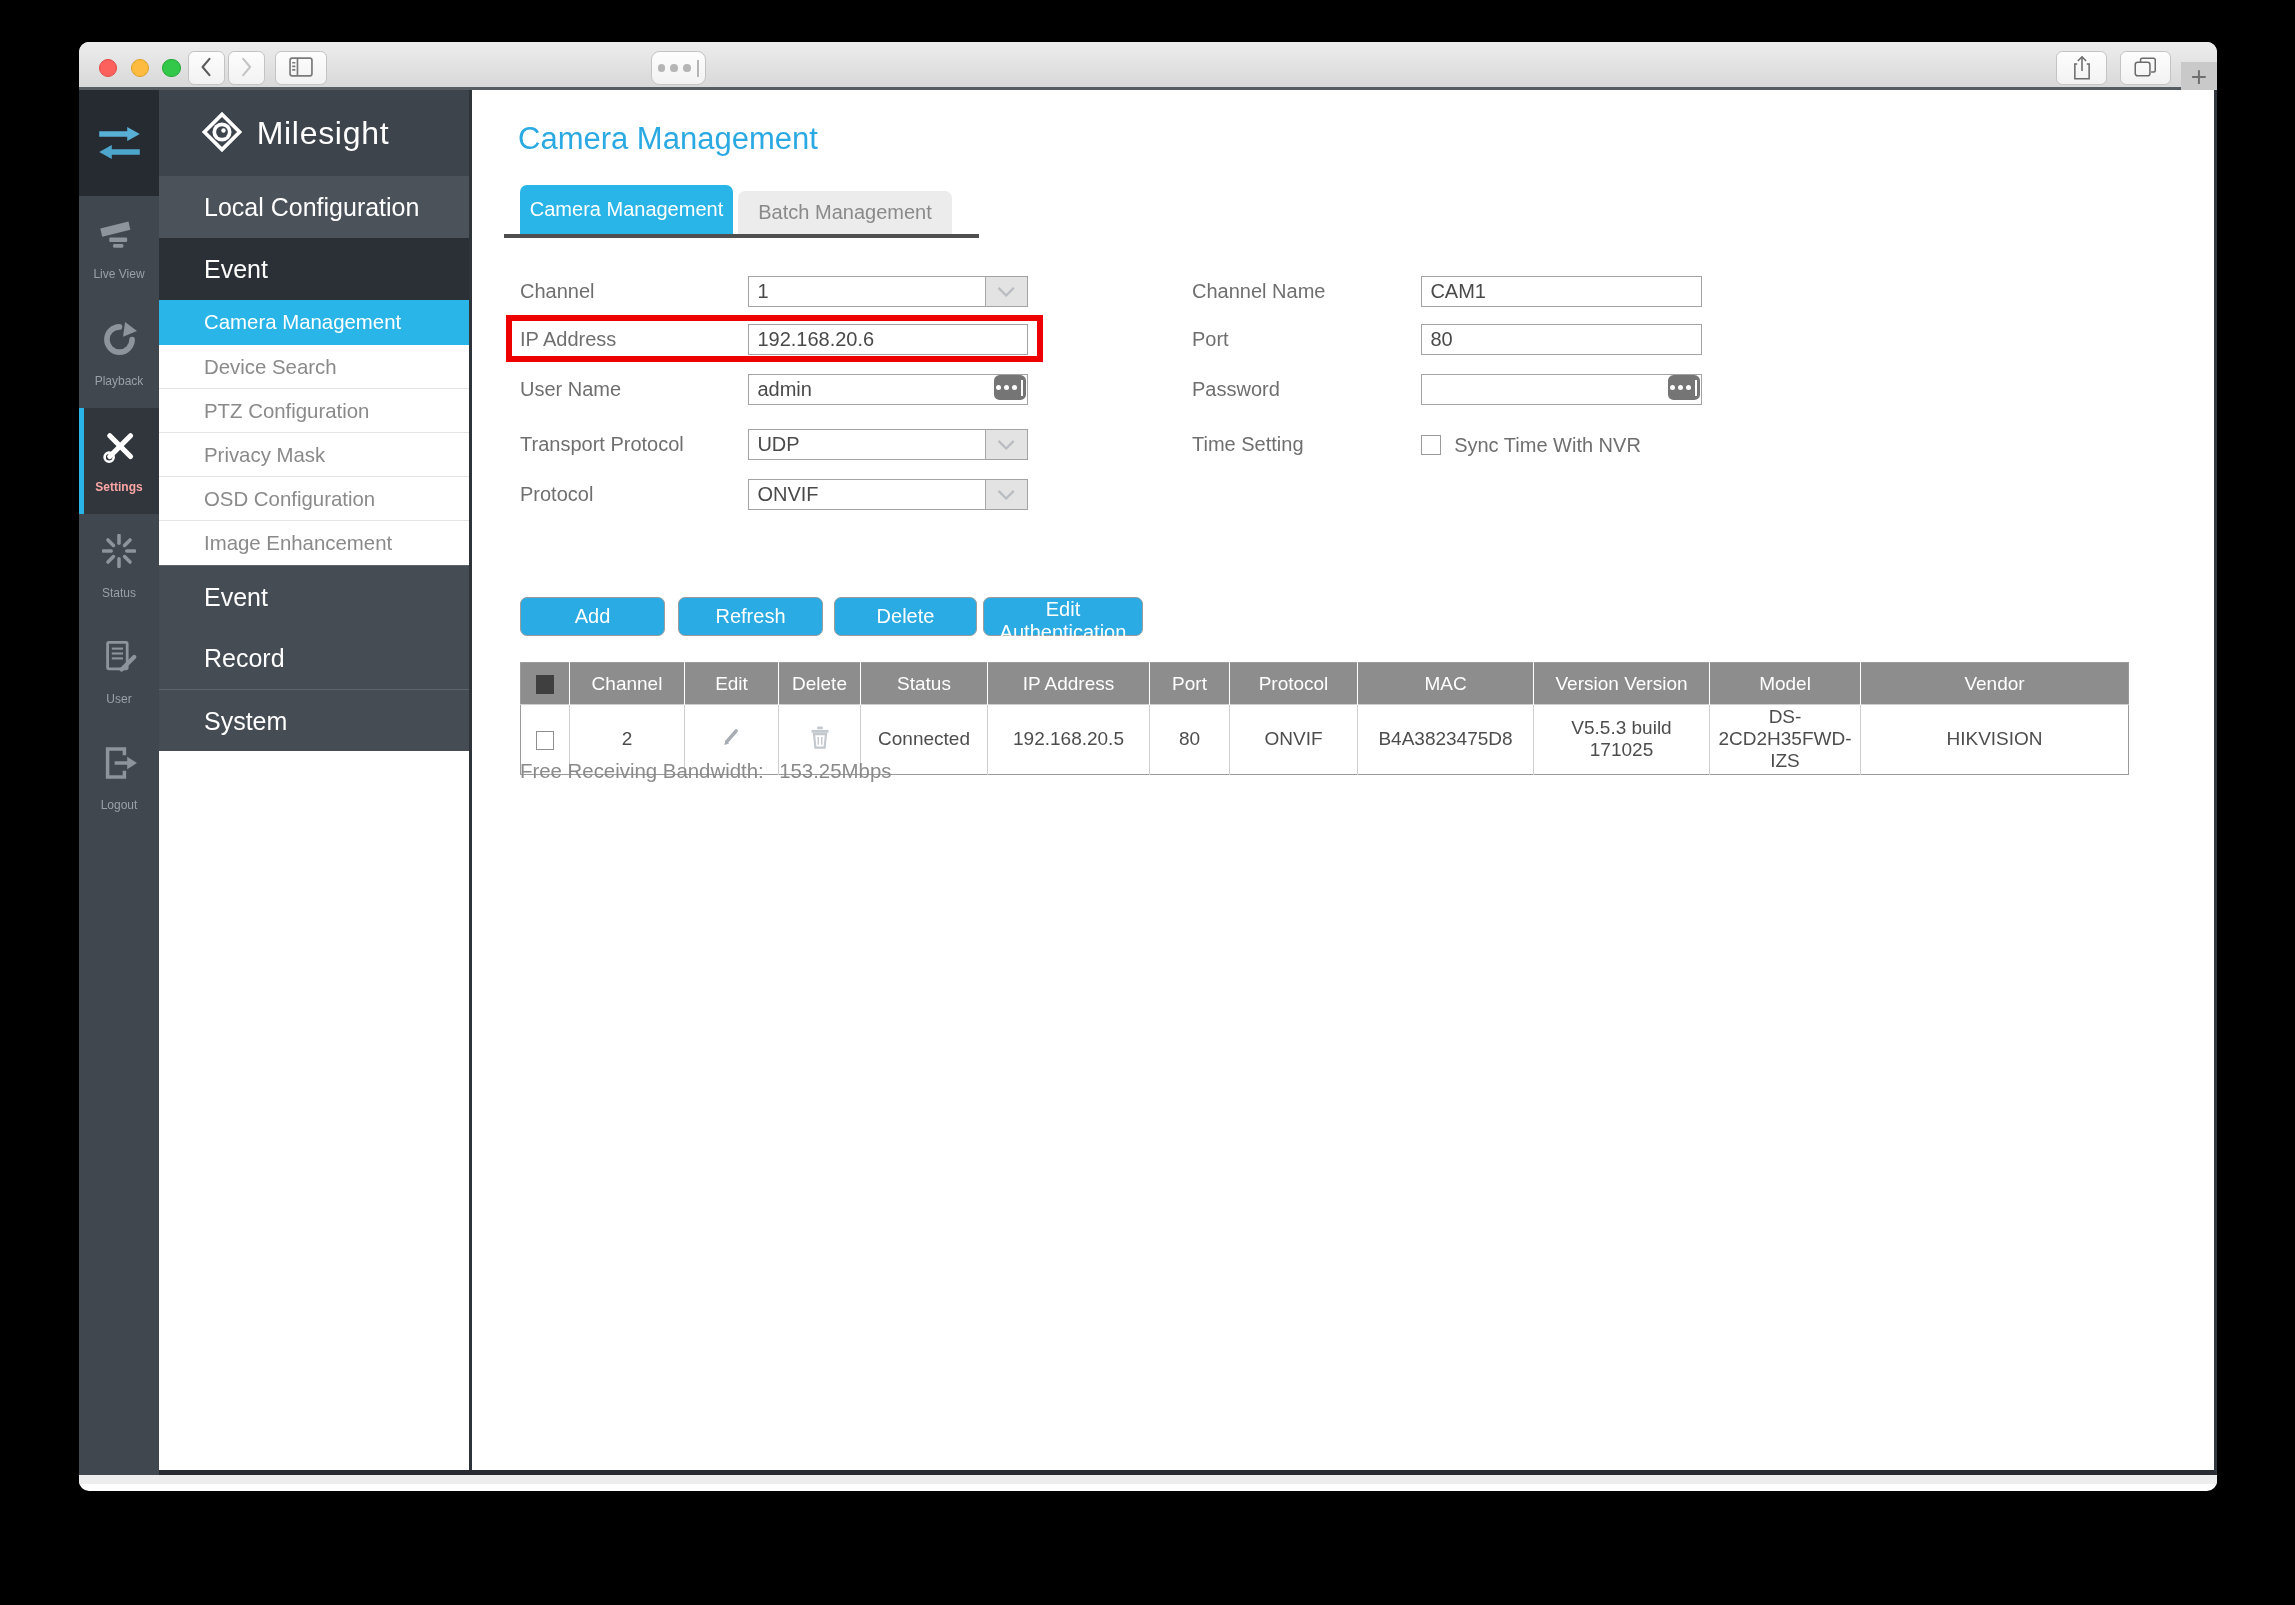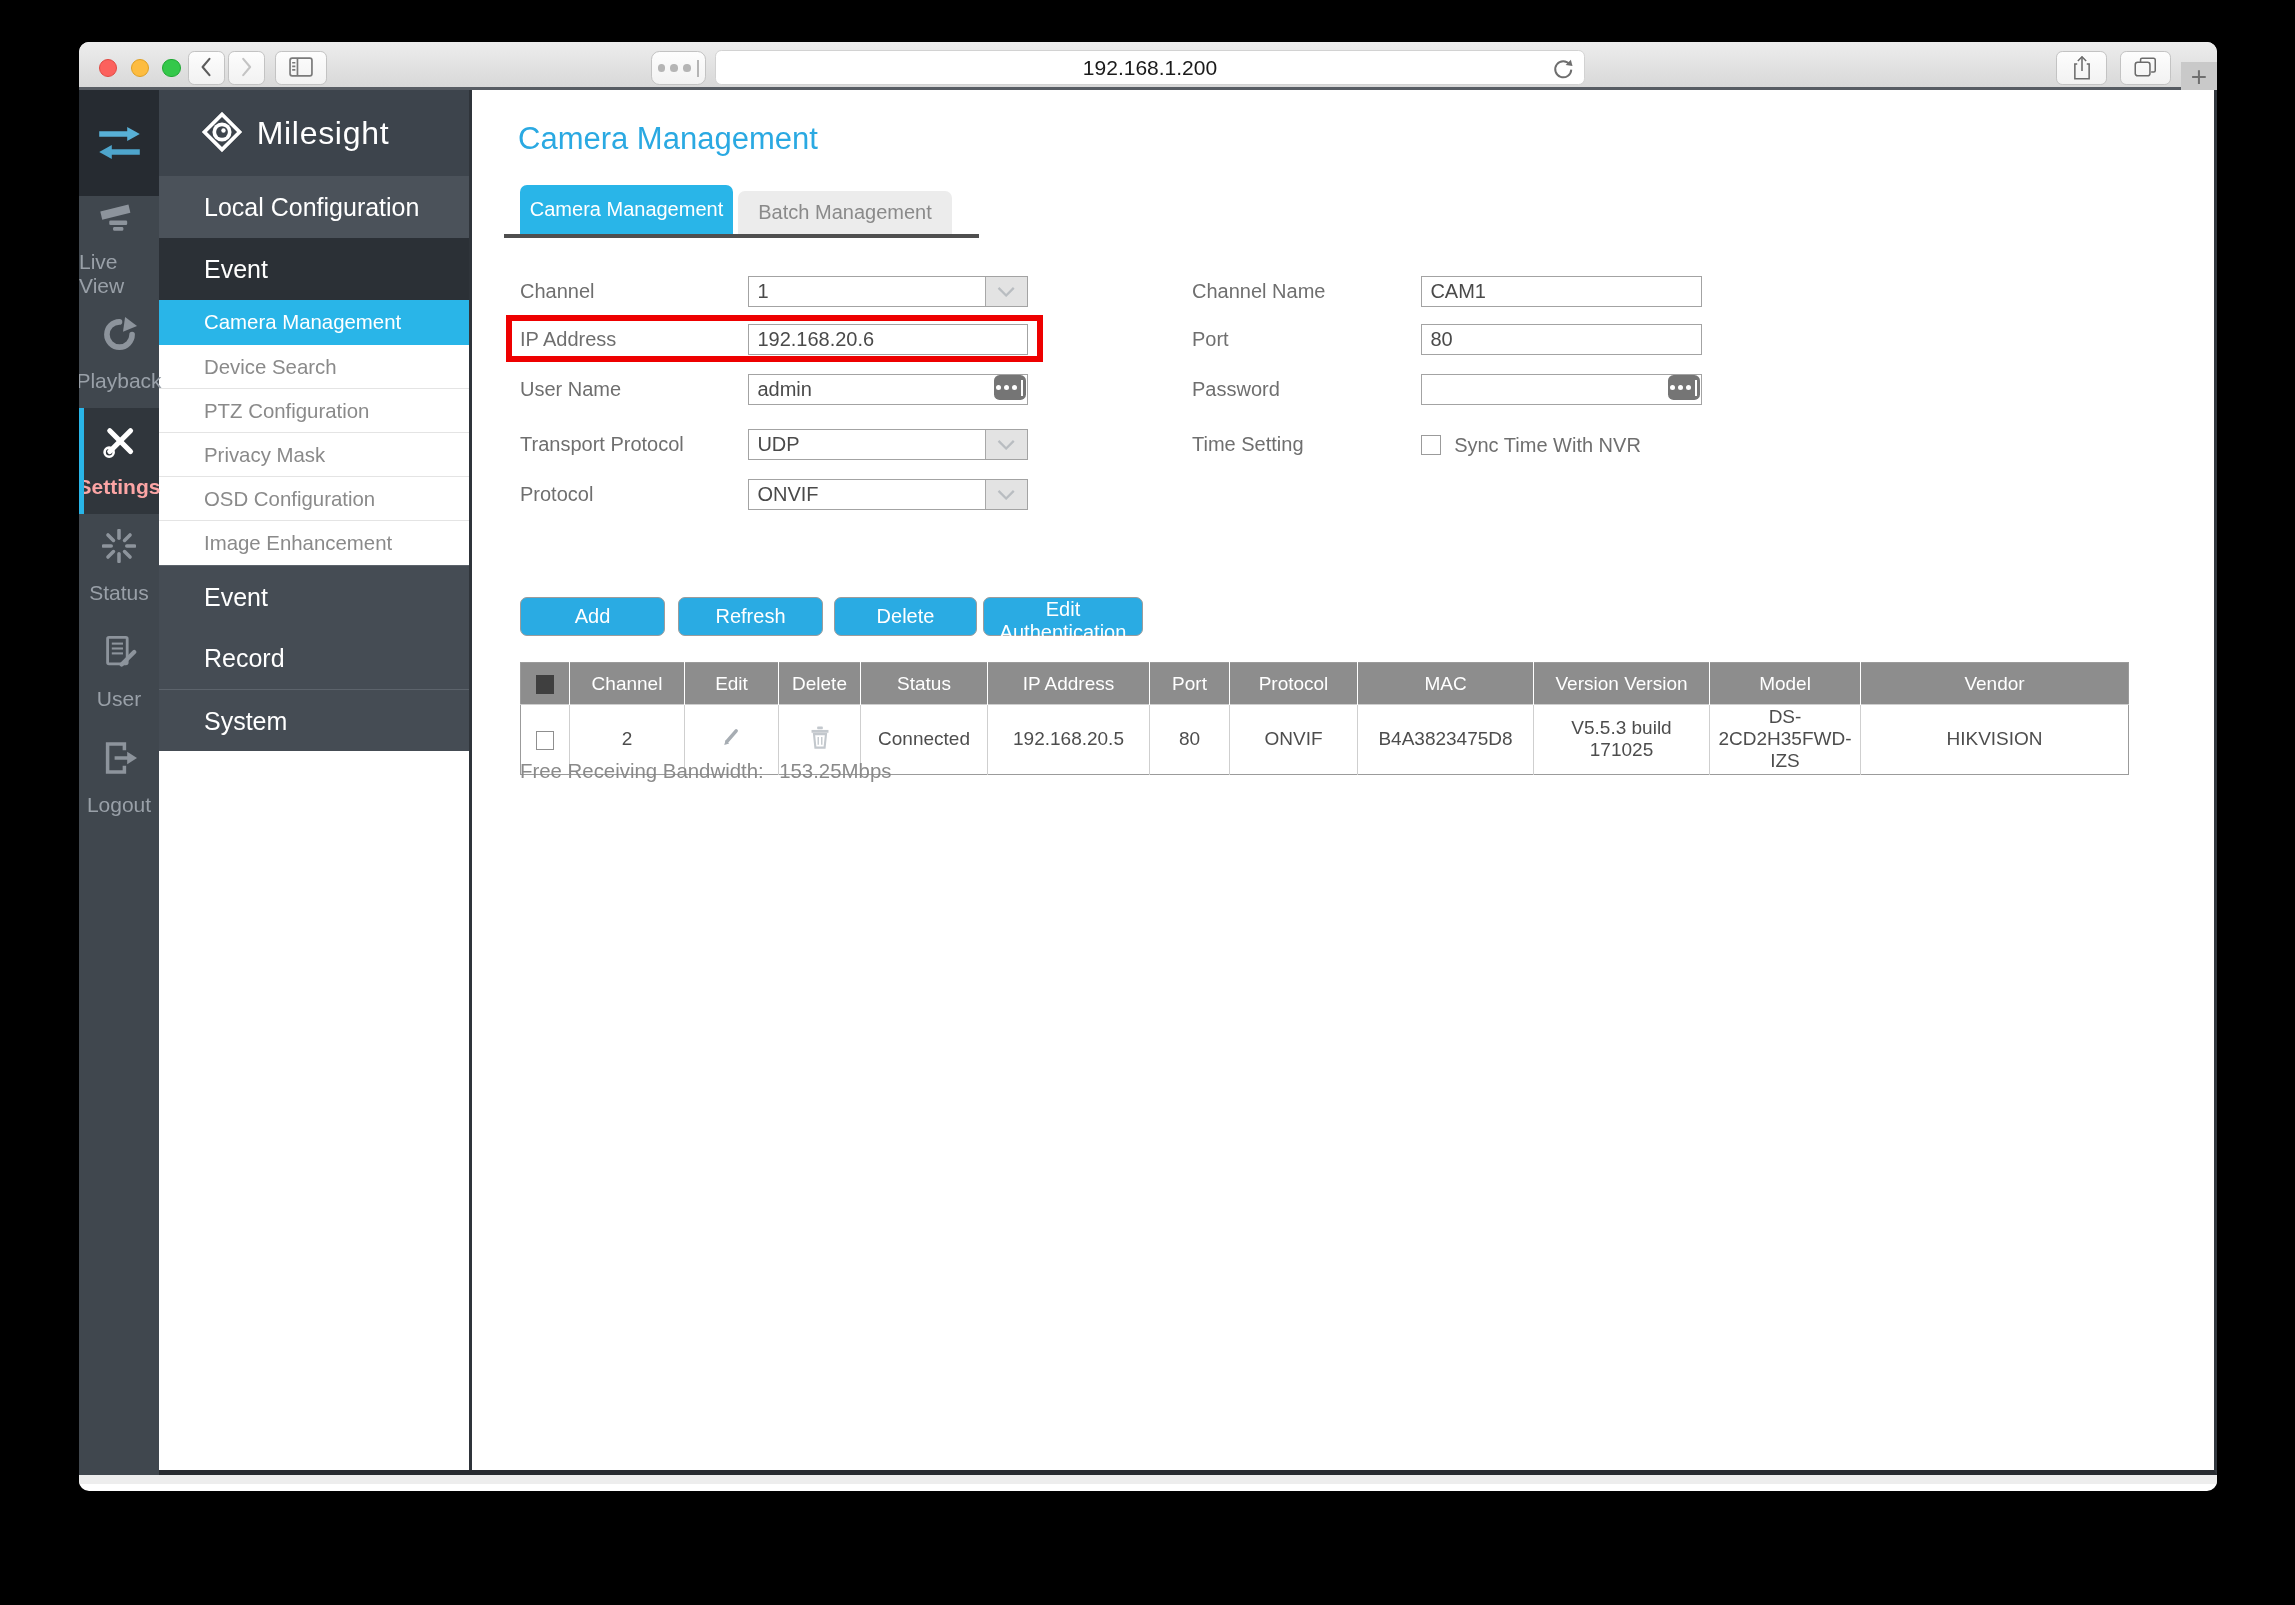--- a/index.html
+++ b/index.html
@@ -28,21 +28,21 @@
   .newtab { position:absolute; right:0; top:20px; width:36px; height:32px; background:#c9c9c9;
     color:#6f6f6f; font-size:28px; line-height:30px; text-align:center; font-weight:300; }
 
   
   .app { position:relative; display:flex; height:1385px; }
   .iconstrip { width:80px; background:#40474e; flex:none; }
   .swapblock { height:106px; background:#262b31; display:flex; flex-direction:column;
     align-items:center; justify-content:center; gap:4.2px; }
   .nav-item { height:106px; display:flex; flex-direction:column; align-items:center;
     justify-content:center; gap:8.4px; cursor:pointer; position:relative; }
-  .nav-item .nlabel { font-size:21px; color:#99a0a8;margin-top:7px; }
+  .nav-item .nlabel { font-size:12px; color:#99a0a8;margin-top:7px; }
   .nav-item.active { background:#30363c; }
   .nav-item.active::before { content:""; position:absolute; left:0; top:0; width:5px; height:100%; background:#29b5e8; }
   .nav-item.active .nlabel { color:#fca5a5; font-weight:bold; }
 
   .mainpane { flex:1; display:flex; border-bottom:5px solid #272b30; border-right:3.5px solid #33383e; }
   .menucol { width:313px; flex:none; background:#fff; border-right:3.5px solid #2f343a; }
   .logo { height:86px; background:#3d444c; display:flex; align-items:center; padding-left:41px; gap:12.7px; }
   .logo-text { color:#fff; font-size:32px; font-weight:400; letter-spacing:0.7px; }
   .m-section { height:62px; line-height:62px; padding-left:45px; font-size:25px; color:#fff; cursor:pointer; }
   .m-lc { background:#4b525a; }
@@ -127,27 +127,20 @@
             <line x1="4.5" y1="18" x2="9" y2="18"></line>
           </svg></span>
     </div>
     <div class="tb-btn" style="left:572px;width:55px;border-radius:8.4px;">
       <span class="dotrow">
         <span class="dot"></span>
           <span class="dot"></span>
           <span class="dot"></span>
           <span class="dbar"></span>
       </span>
-    </div>
-    <div class="urlbar">
-      <span class="url-text">192.168.1.200</span>
-      <span class="reload"><svg viewBox="0 0 28 28" width="22.5" height="22.5" fill="none" stroke="#6e6e6e" stroke-width="2.4">
-            <path d="M22 8 A10 10 0 1 0 24 14.5"></path>
-            <polygon points="17,8.6 25.5,10 23.5,2.2" fill="#6e6e6e" stroke="none"></polygon>
-          </svg></span>
     </div>
     <div class="tb-btn" style="left:1977px;width:51px;">
       <span><svg viewBox="0 0 32 42" width="20" height="25" fill="none" stroke="#6b6b6b" stroke-width="2.6">
             <path d="M8 15H4v25h24V15h-4"></path>
             <line x1="16" y1="27" x2="16" y2="3"></line>
             <polyline points="9,10 16,3 23,10"></polyline>
           </svg></span>
     </div>
     <div class="tb-btn" style="left:2041px;width:51px;">
       <span><svg viewBox="0 0 38 34" width="22.5" height="20" fill="none" stroke="#6b6b6b" stroke-width="2.6">

